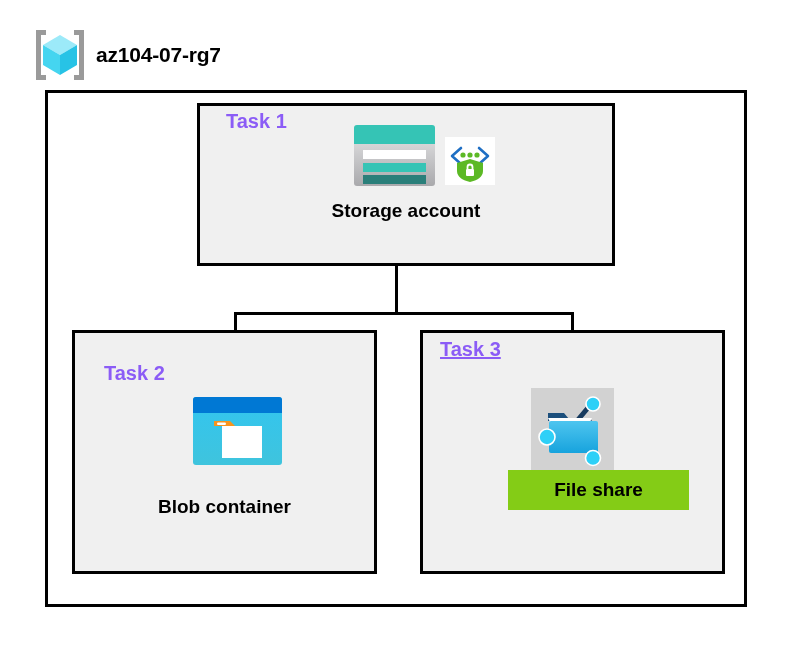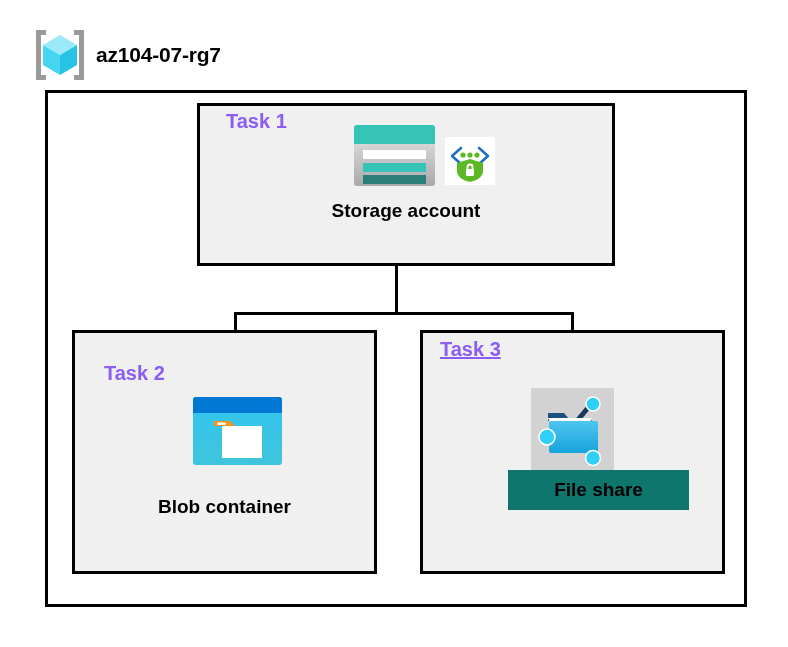--- a/index.html
+++ b/index.html
@@ -85,21 +85,21 @@
     font-size: 19px;
     font-weight: bold;
     color: #000000;
     white-space: nowrap;
     text-align: center;
   }
   #storage-label { left: 197px; top: 200px; width: 418px; }
   #blob-label    { left: 72px;  top: 496px; width: 305px; }
   #fileshare-label {
     left: 508px; top: 470px; width: 181px; height: 40px;
-    line-height: 40px; background: #0f766e;
+    line-height: 40px; background: #84cc16;
   }
 
   
   .icon-abs { position: absolute; }
   #storage-icon   { left: 352px; top: 123px; width: 85px; height: 65px; }
   #endpoint-icon  { left: 445px; top: 137px; width: 50px; height: 48px; }
   #blob-icon      { left: 191px; top: 395px; width: 93px; height: 72px; }
   #fileshare-hl   { left: 531px; top: 388px; width: 83px; height: 84px; background: #d2d2d2; }
   #fileshare-icon { left: 534px; top: 391px; width: 77px; height: 78px; }
 

